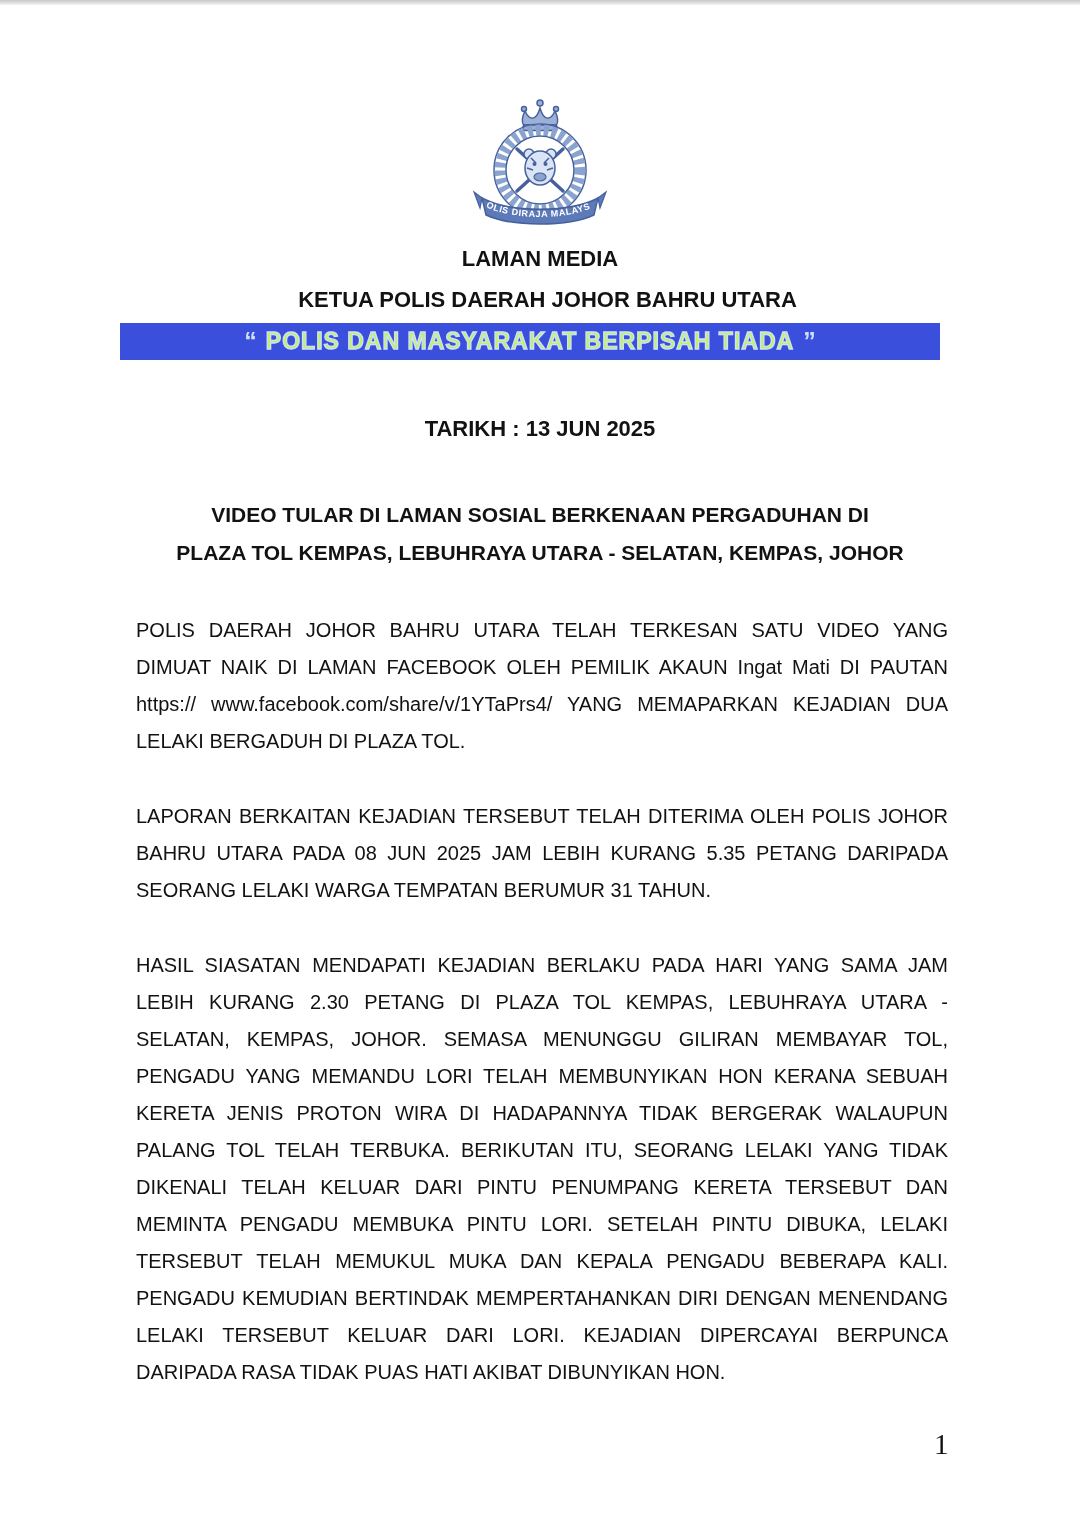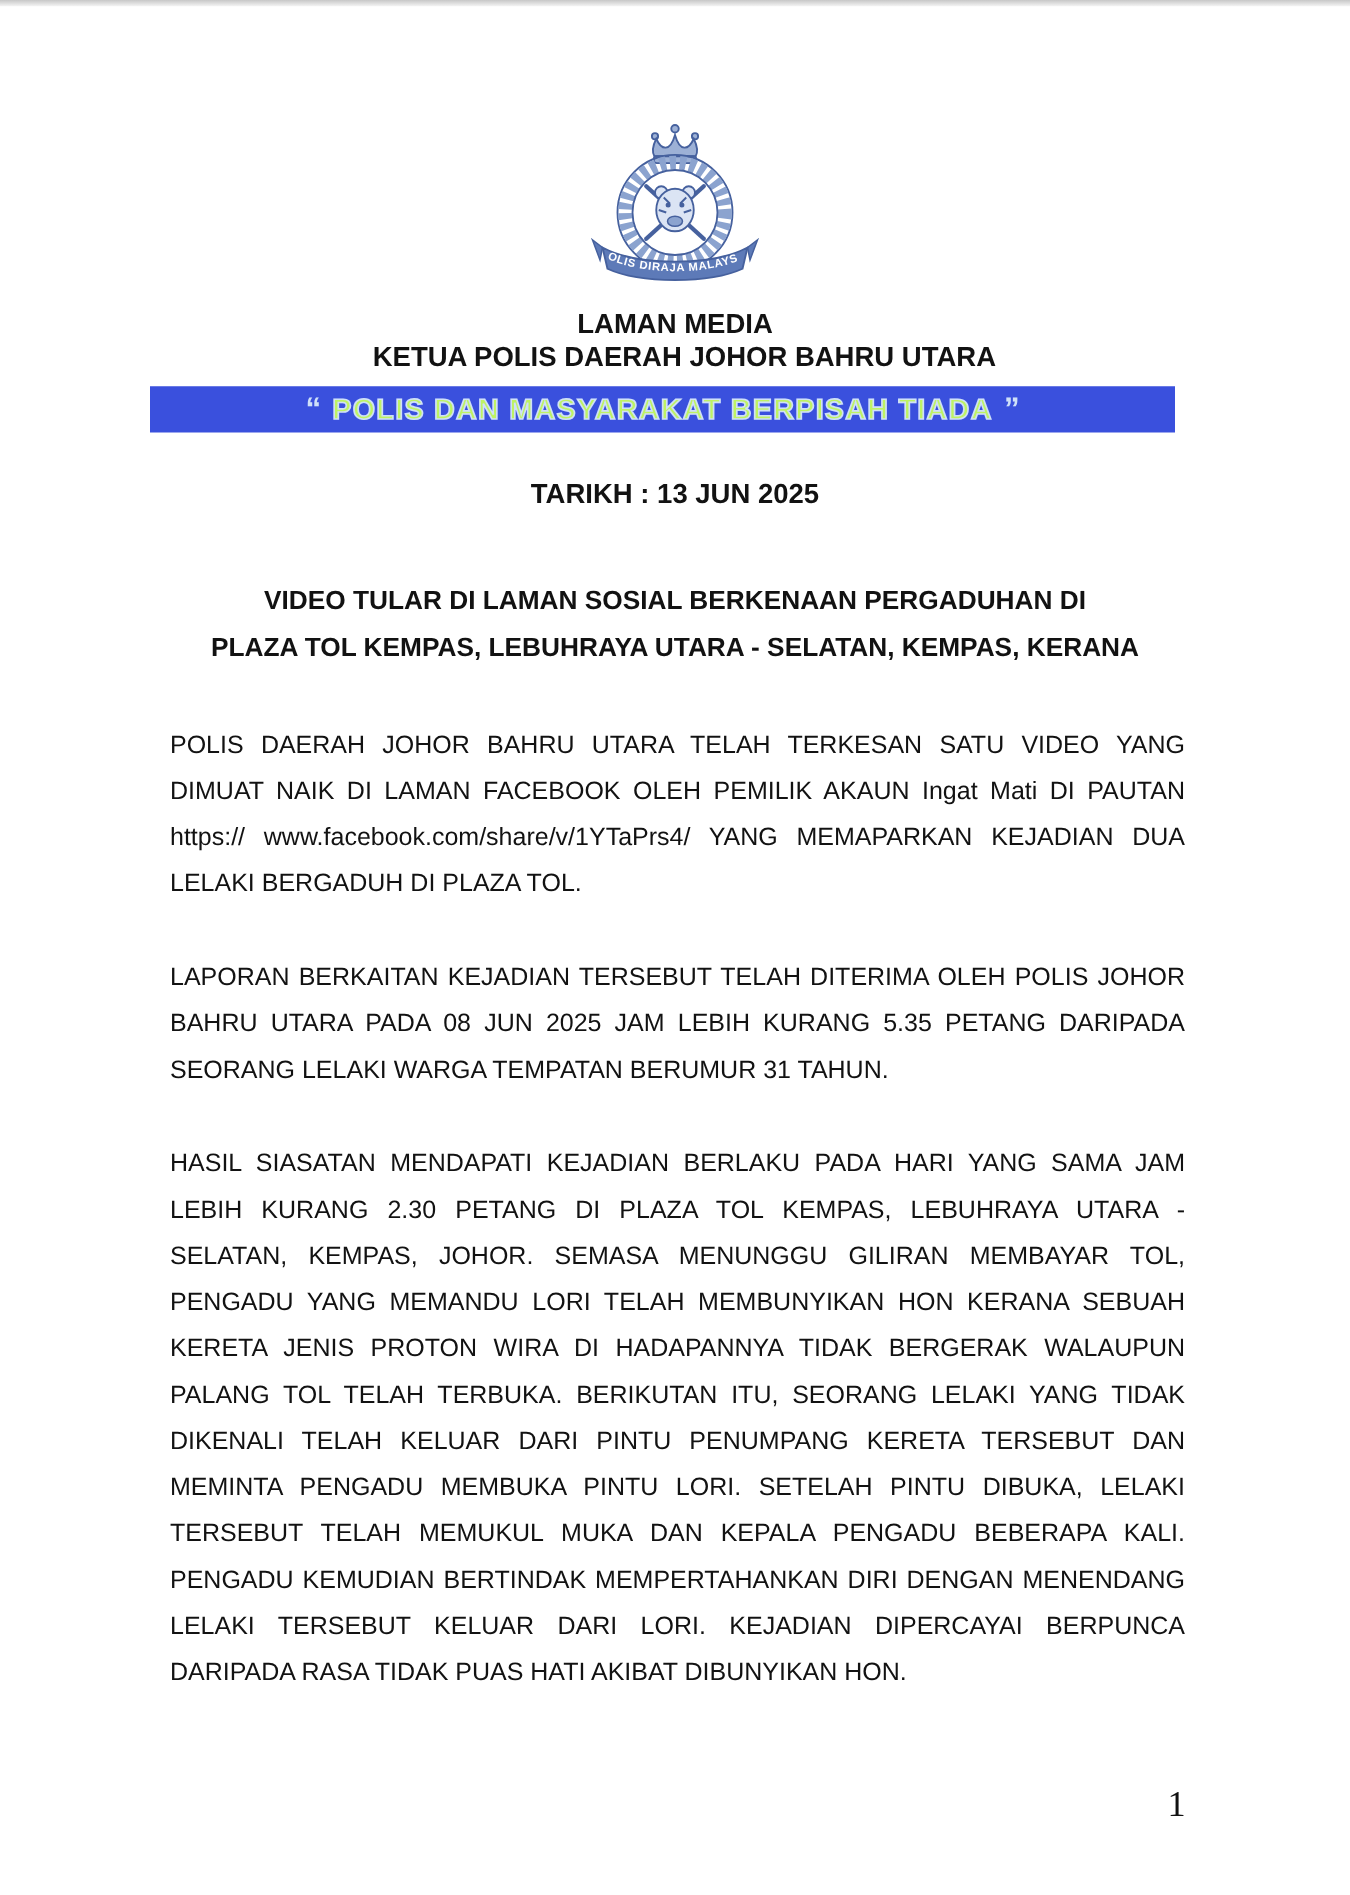--- a/index.html
+++ b/index.html
@@ -24,21 +24,21 @@
     display: flex;
     justify-content: center;
   }
   .heading {
     text-align: center;
     font-weight: bold;
     font-size: 22px;
     line-height: 26px;
   }
   .h1 { margin-top: 18px; }
-  .h2 { margin-top: 1px; padding-left: 15px; }
+  .h2 { margin-top: 15px; padding-left: 15px; }
   .banner {
     margin: 10px 0 0 120px;
     width: 820px;
     height: 37px;
     background: #3a50dd;
     display: flex;
     align-items: center;
     justify-content: center;
     gap: 9px;
   }
@@ -52,21 +52,21 @@
   .quote-mark {
     font-weight: bold;
     font-size: 25px;
     color: #cfe0f8;
     line-height: 1;
   }
   .date-line {
     text-align: center;
     font-weight: bold;
     font-size: 22px;
-    margin-top: 36px;
+    margin-top: 56px;
   }
   .doc-title {
     text-align: center;
     font-weight: bold;
     font-size: 21px;
     line-height: 38px;
     margin-top: 54px;
   }
   .bodytext {
     width: 812px;
@@ -144,21 +144,21 @@
   <div class="banner">
     <span class="quote-mark">“</span>
     <span class="motto-text">POLIS DAN MASYARAKAT BERPISAH TIADA</span>
     <span class="quote-mark">”</span>
   </div>
 
   <div class="date-line">TARIKH : 13 JUN 2025</div>
 
   <div class="doc-title">
     <div>VIDEO TULAR DI LAMAN SOSIAL BERKENAAN PERGADUHAN DI</div>
-    <div>PLAZA TOL KEMPAS, LEBUHRAYA UTARA - SELATAN, KEMPAS, KERANA</div>
+    <div>PLAZA TOL KEMPAS, LEBUHRAYA UTARA - SELATAN, KEMPAS, JOHOR</div>
   </div>
 
   <div class="bodytext">
     <p>POLIS DAERAH JOHOR BAHRU UTARA TELAH TERKESAN SATU VIDEO YANG DIMUAT NAIK DI LAMAN FACEBOOK OLEH PEMILIK AKAUN Ingat Mati DI PAUTAN https:// www.facebook.com/share/v/1YTaPrs4/ YANG MEMAPARKAN KEJADIAN DUA LELAKI BERGADUH DI PLAZA TOL.</p>
     <p>LAPORAN BERKAITAN KEJADIAN TERSEBUT TELAH DITERIMA OLEH POLIS JOHOR BAHRU UTARA PADA 08 JUN 2025 JAM LEBIH KURANG 5.35 PETANG DARIPADA SEORANG LELAKI WARGA TEMPATAN BERUMUR 31 TAHUN.</p>
     <p>HASIL SIASATAN MENDAPATI KEJADIAN BERLAKU PADA HARI YANG SAMA JAM LEBIH KURANG 2.30 PETANG DI PLAZA TOL KEMPAS, LEBUHRAYA UTARA - SELATAN, KEMPAS, JOHOR. SEMASA MENUNGGU GILIRAN MEMBAYAR TOL, PENGADU YANG MEMANDU LORI TELAH MEMBUNYIKAN HON KERANA SEBUAH KERETA JENIS PROTON WIRA DI HADAPANNYA TIDAK BERGERAK WALAUPUN PALANG TOL TELAH TERBUKA. BERIKUTAN ITU, SEORANG LELAKI YANG TIDAK DIKENALI TELAH KELUAR DARI PINTU PENUMPANG KERETA TERSEBUT DAN MEMINTA PENGADU MEMBUKA PINTU LORI. SETELAH PINTU DIBUKA, LELAKI TERSEBUT TELAH MEMUKUL MUKA DAN KEPALA PENGADU BEBERAPA KALI. PENGADU KEMUDIAN BERTINDAK MEMPERTAHANKAN DIRI DENGAN MENENDANG LELAKI TERSEBUT KELUAR DARI LORI. KEJADIAN DIPERCAYAI BERPUNCA DARIPADA RASA TIDAK PUAS HATI AKIBAT DIBUNYIKAN HON.</p>
   </div>
 
   <div class="page-number">1</div>
 

